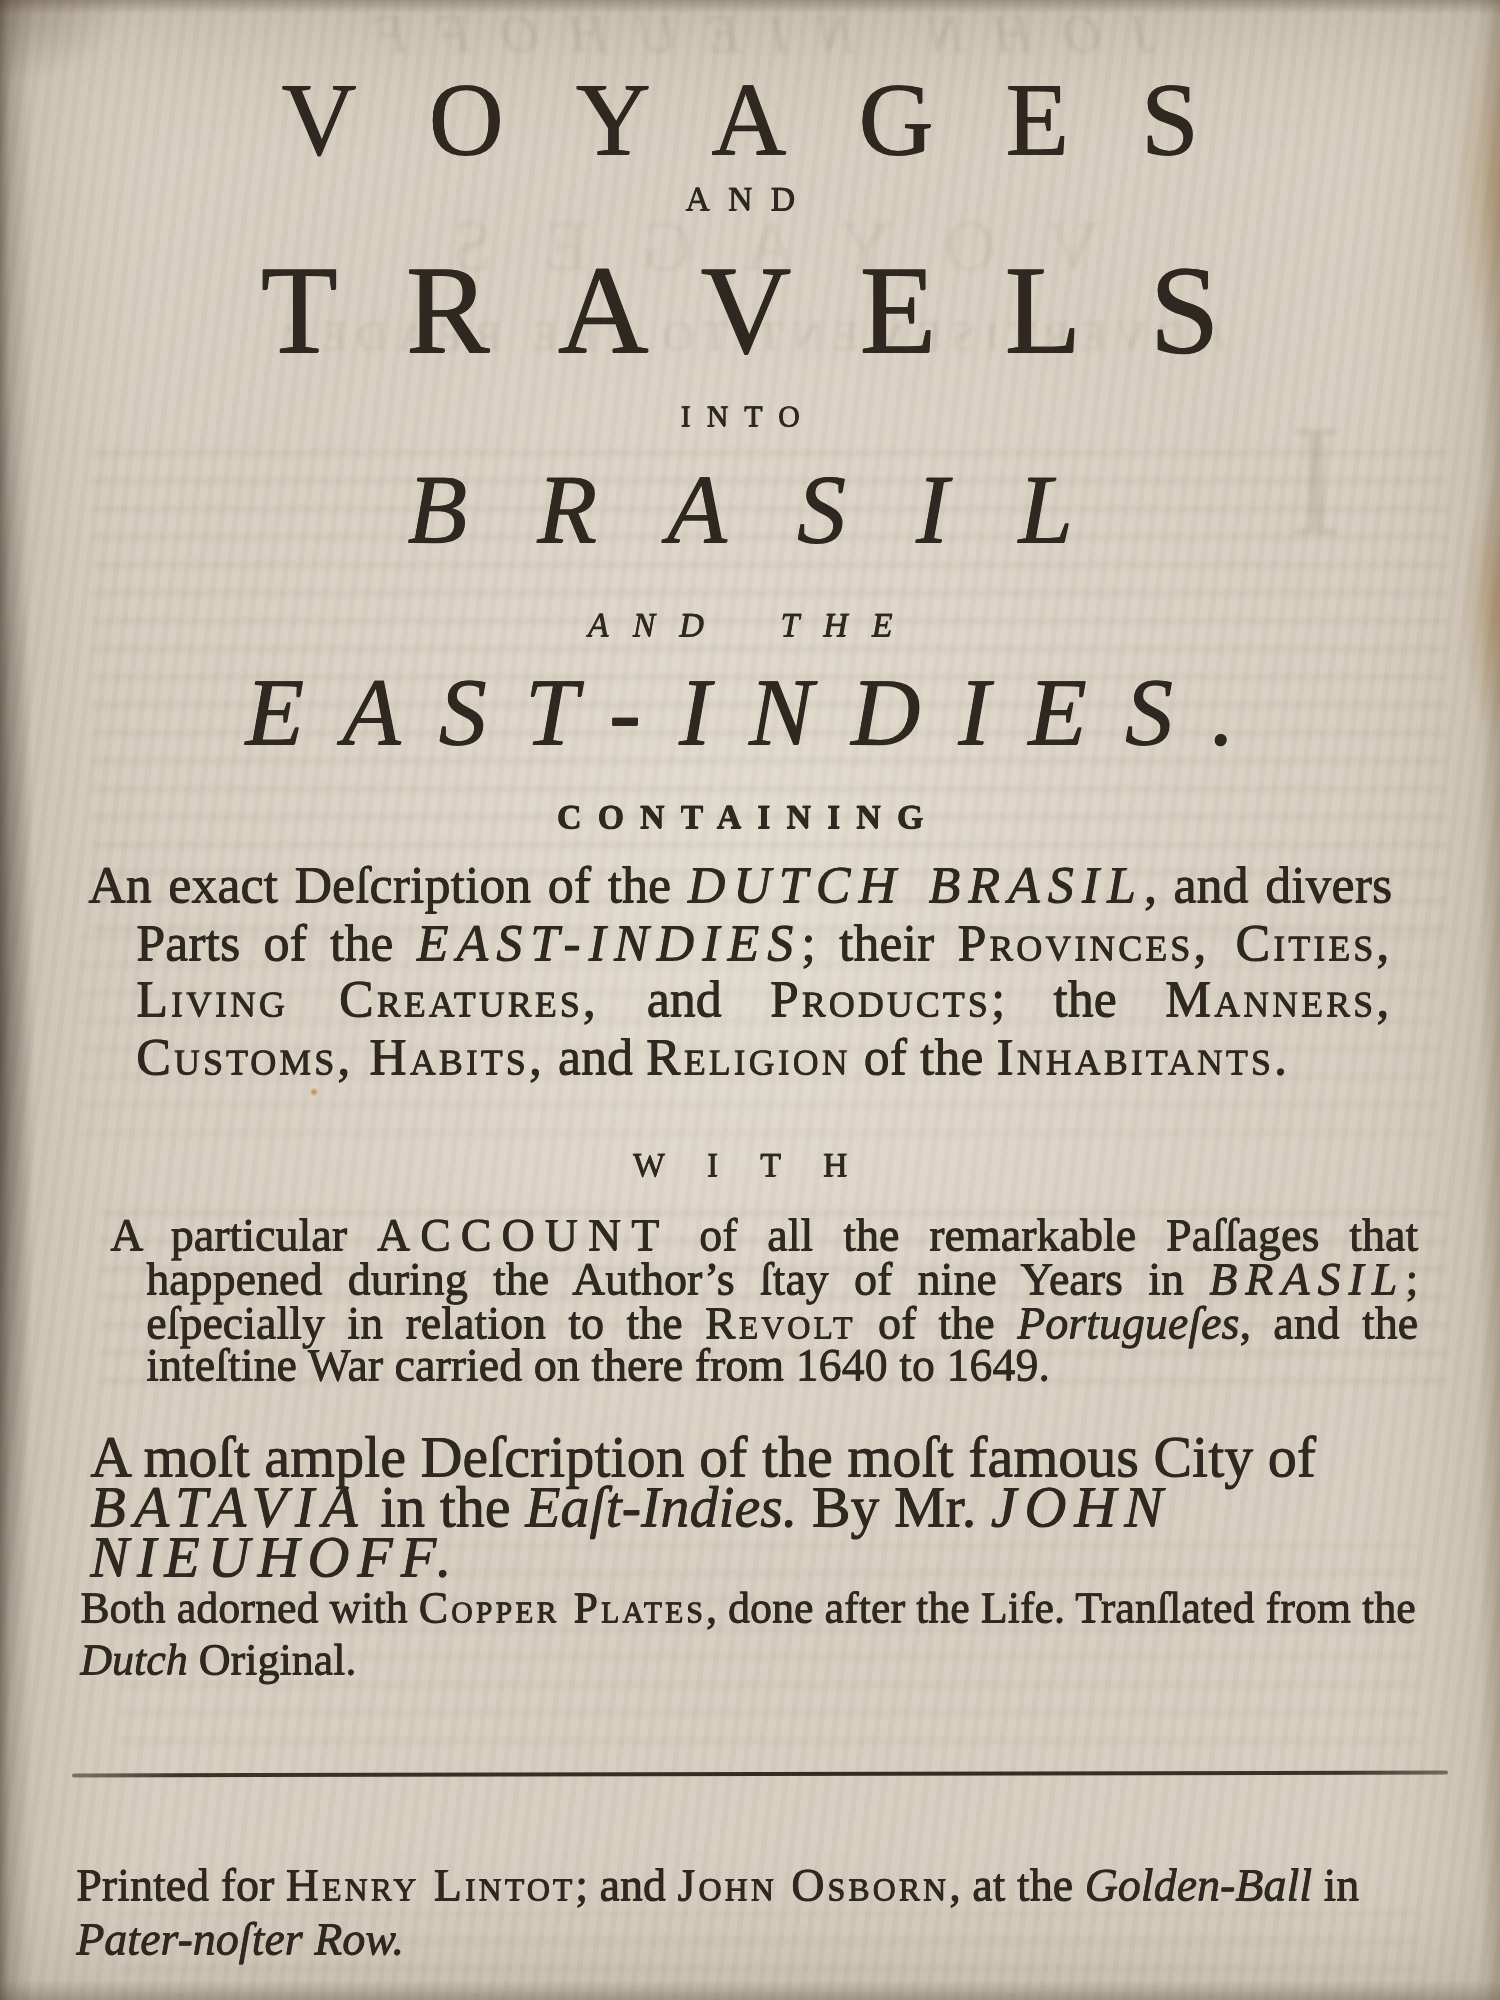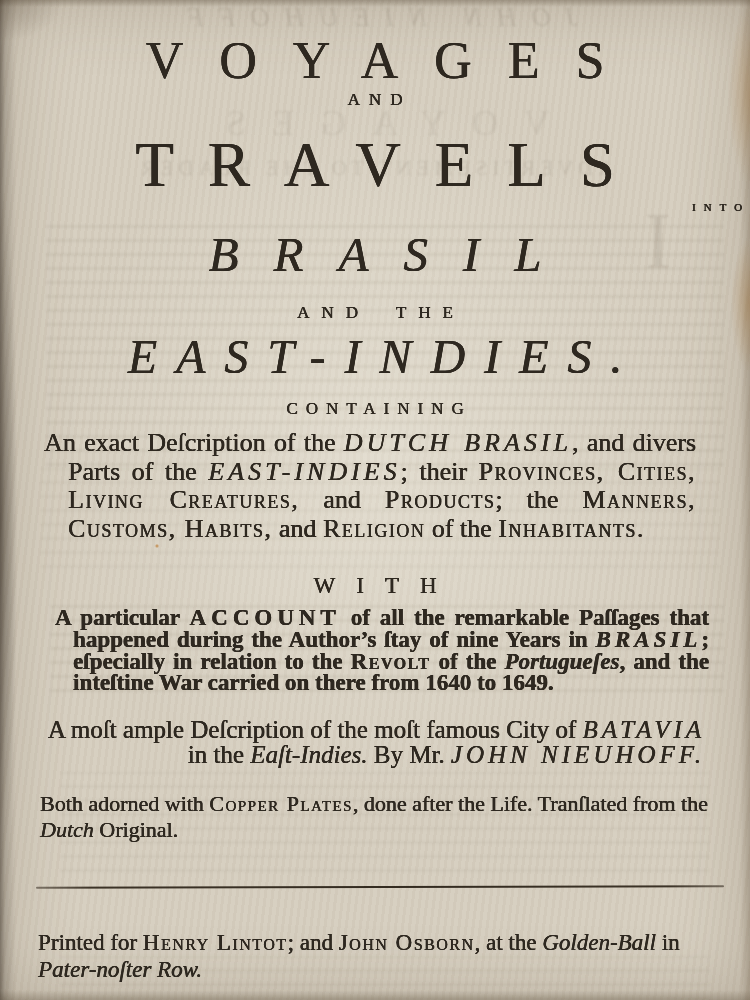--- a/index.html
+++ b/index.html
@@ -19,21 +19,21 @@
       radial-gradient(18px 340px at 0% 52%, rgba(47,39,31,.38), rgba(47,39,31,0) 100%),
       linear-gradient(90deg, rgba(47,39,31,.50) 0px, rgba(47,39,31,.20) 5px, rgba(47,39,31,0) 16px),
       linear-gradient(270deg, rgba(98,80,58,.28) 0px, rgba(98,80,58,0) 10px),
       linear-gradient(180deg, rgba(80,68,50,.35) 0px, rgba(80,68,50,0) 7px),
       linear-gradient(0deg, rgba(80,68,50,.30) 0px, rgba(80,68,50,0) 10px),
       radial-gradient(420px 480px at 50% 45%, rgba(255,253,244,.30), rgba(255,253,244,0) 75%),
       repeating-linear-gradient(97deg, rgba(118,102,80,.045) 0 3px, rgba(255,255,250,.035) 3px 7px);
     box-shadow: inset 0 0 70px rgba(92,76,54,.28);
   }
   .abs{position:absolute;}
-  .center{left:0;right:0;text-align:center;}
+  .center{left:0;right:10px;text-align:center;}
   .ink{ text-shadow:.35px 0 0 currentColor, 0 .25px 0 currentColor; }
 
   
   .ghost{
     position:absolute;left:0;right:0;text-align:center;
     transform:scaleX(-1);
     color:#6e6253;
     filter:blur(1px);
     pointer-events:none;
   }
@@ -41,34 +41,34 @@
     position:absolute;
     background:repeating-linear-gradient(0deg, rgba(104,92,74,.14) 0 3px, rgba(104,92,74,0) 3px 14px);
     filter:blur(1.3px);
     opacity:.55;
     pointer-events:none;
   }
 
   
   .t-voyages{top:31px;font-size:52px;letter-spacing:36px;text-indent:36px;}
   .t-and{top:90px;font-size:17px;letter-spacing:9px;text-indent:9px;}
-  .t-travels{top:119px;font-size:63px;letter-spacing:34px;text-indent:34px;margin-top:10px;}
-  .t-into{top:201px;font-size:11px;letter-spacing:8px;text-indent:8px;text-align:right;}
+  .t-travels{top:119px;font-size:63px;letter-spacing:34px;text-indent:34px;}
+  .t-into{top:201px;font-size:15px;letter-spacing:8px;text-indent:8px;}
   .t-brasil{top:226px;font-size:49px;font-style:italic;letter-spacing:35px;text-indent:35px;}
-  .t-andthe{top:303px;font-size:17px;letter-spacing:12px;text-indent:12px;word-spacing:10px;}
+  .t-andthe{top:303px;font-size:17px;letter-spacing:12px;text-indent:12px;word-spacing:10px;font-style:italic;}
   .t-eastindies{top:329px;font-size:48px;font-style:italic;letter-spacing:19px;text-indent:19px;}
-  .h-containing{top:399px;font-size:17px;letter-spacing:8px;text-indent:8px;}
-  .h-with{top:573px;font-size:23px;letter-spacing:21px;text-indent:21px;}
+  .h-containing{top:399px;font-size:17px;letter-spacing:8px;text-indent:8px;font-weight:bold;}
+  .h-with{top:573px;font-size:17px;letter-spacing:21px;text-indent:21px;}
   .h-asalso{top:693px;font-size:16px;letter-spacing:5px;text-indent:5px;word-spacing:8px;}
 
   
   .para{position:absolute;margin:0;}
   .p-desc{top:429px;left:44px;width:652px;font-size:26px;line-height:28.5px;text-align:justify;padding-left:24px;text-indent:-24px;box-sizing:border-box;}
-  .p-acct{top:607px;left:55px;width:654px;font-size:23px;line-height:21.8px;text-align:justify;padding-left:18px;text-indent:-18px;box-sizing:border-box;font-weight:bold;}
-  .p-batavia{top:717px;left:45px;width:660px;font-size:25px;line-height:25px;text-align:right;}
+  .p-acct{top:607px;left:55px;width:654px;font-size:23px;line-height:21.8px;text-align:justify;padding-left:18px;text-indent:-18px;box-sizing:border-box;}
+  .p-batavia{top:717px;left:45px;width:660px;font-size:29px;line-height:25px;text-align:left;}
   .p-copper{top:791px;left:40px;width:670px;font-size:22px;line-height:26px;text-align:left;}
   .p-imprint{top:929px;left:38px;width:674px;font-size:23px;line-height:27px;text-align:left;}
 
   .sc{font-variant:small-caps;letter-spacing:1.5px;}
   .caps-sp{letter-spacing:5px;}
   .itcaps{font-style:italic;letter-spacing:4px;}
   .it{font-style:italic;}
 
   .rule{
     top:886px;left:36px;width:688px;height:2px;

